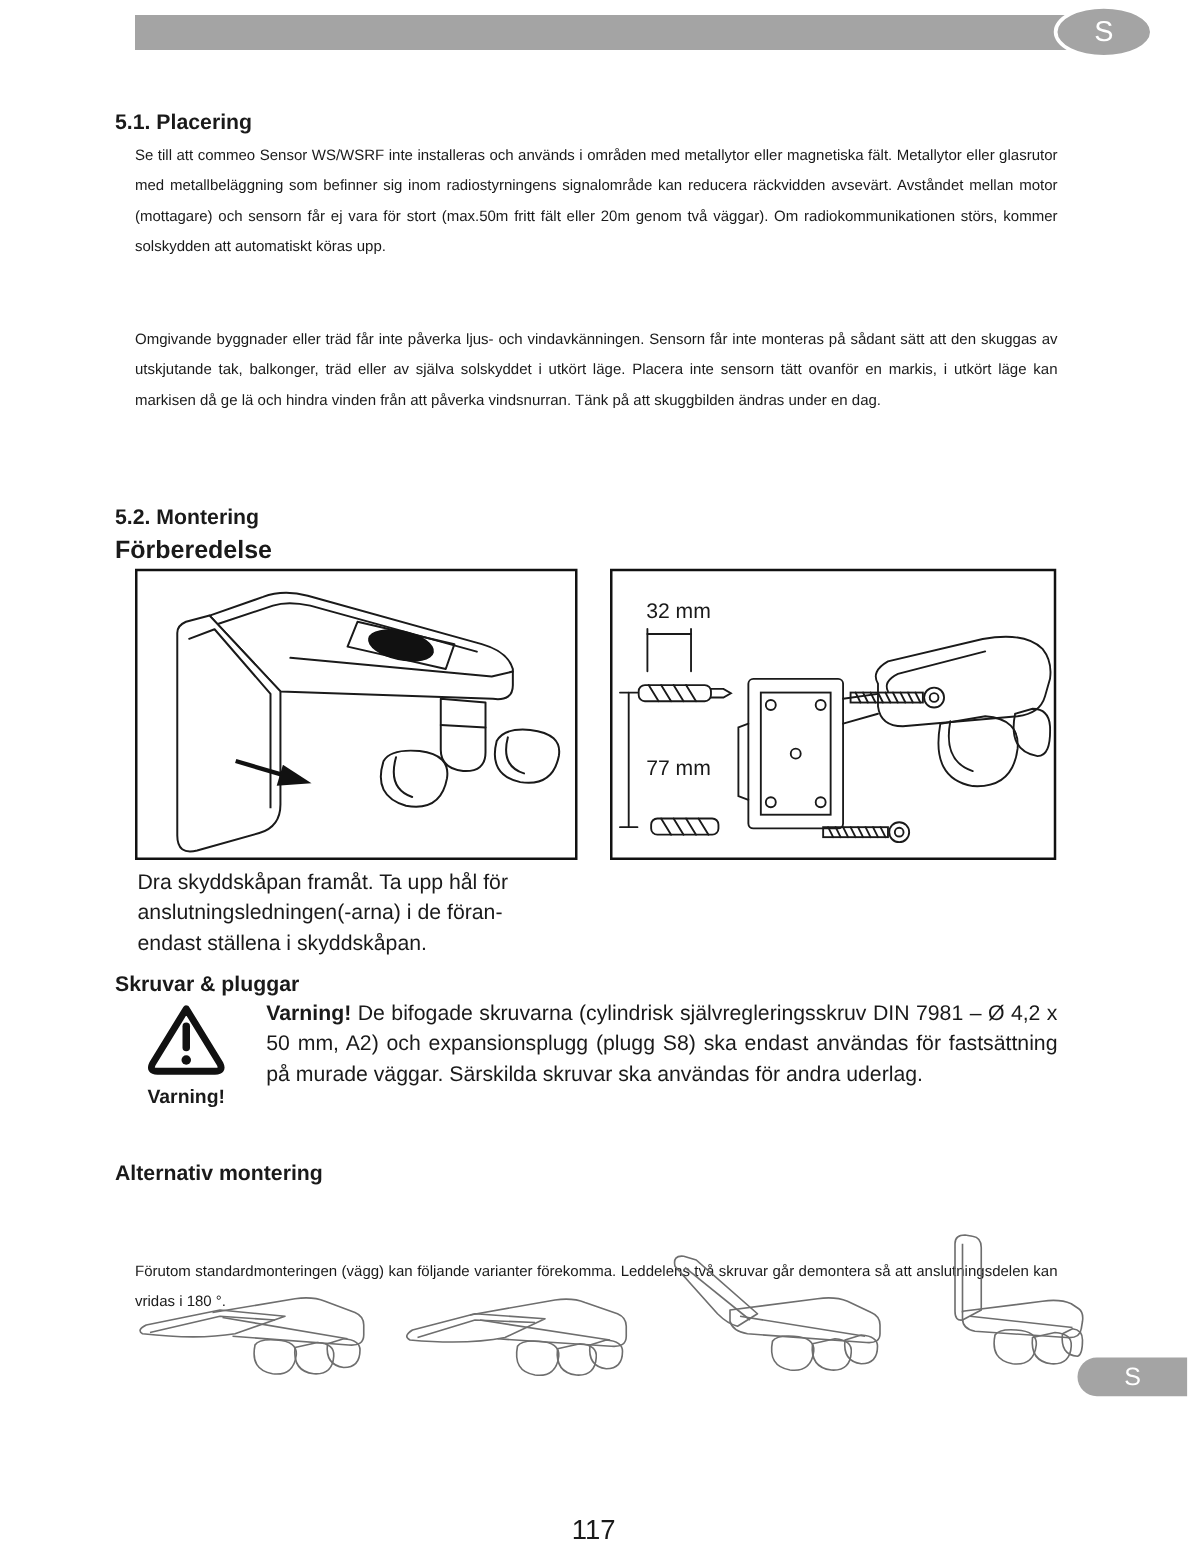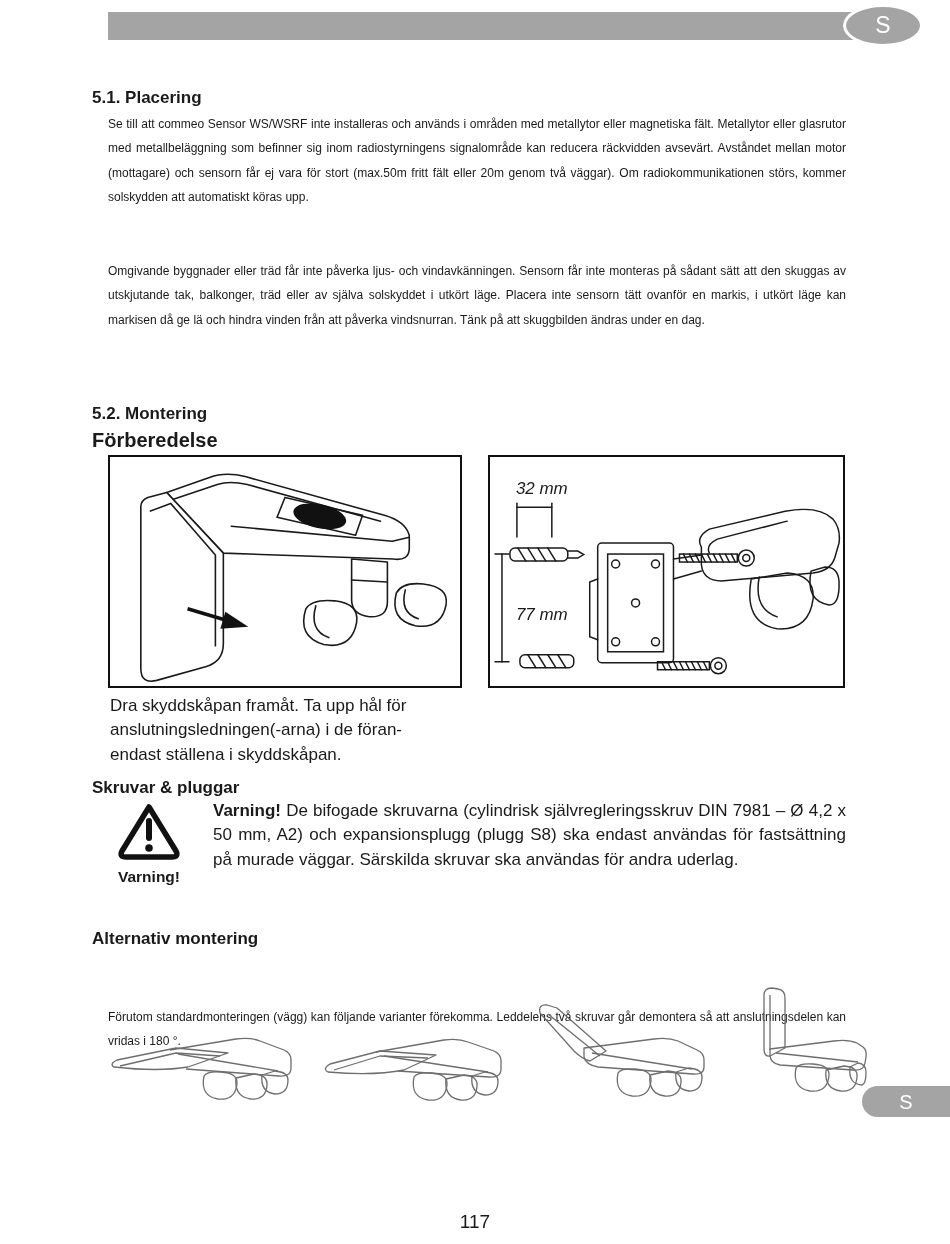--- a/index.html
+++ b/index.html
@@ -18,21 +18,21 @@
   }
   .doc-title { position:absolute; left:108px; top:55px; font-size:19px; font-weight:bold; }
   .h-sub { position:absolute; left:92px; font-size:17px; font-weight:bold; }
   .body-text {
     position:absolute; left:108px; width:738px;
     font-size:12px; line-height:24.3px; text-align:justify;
   }
   .figure-box {
     position:absolute; top:455px; height:233px;
     border:2px solid #111111; background:#ffffff;
-    display:flex; align-items:center; font-style:italic;
+    display:flex; align-items:center; justify-content:center;
   }
   .fig-left { left:108px; width:354px; }
   .fig-right { left:488px; width:357px; }
   .caption {
     position:absolute; top:694px; font-size:17px; line-height:24.3px;
     white-space:pre-line;
   }
   .cap-left { left:110px; width:372px; }
   .cap-right { left:490px; width:350px; }
   .warn-icon-wrap { position:absolute; left:106px; top:800px; width:86px; text-align:center; }
@@ -41,21 +41,21 @@
   .warn-lead { font-weight:bold; }
   .variants { position:absolute; left:106px; top:988px; width:760px; height:120px; }
   .variant { position:absolute; bottom:2px; }
   .v1 { left:2px; } .v2 { left:212px; } .v3 { left:420px; } .v4 { left:612px; }
   .footer-tab {
     position:absolute; left:862px; top:1086px; width:88px; height:31px;
     background:#a4a4a4; border-radius:16px 0 0 16px;
     display:flex; align-items:center; justify-content:center;
     color:#ffffff; font-size:20px; line-height:1;
   }
-  .page-number { position:absolute; left:0; top:1211px; width:100%; text-align:center; font-size:19px; }
+  .page-number { position:absolute; left:0; top:1211px; width:100%; text-align:center; font-size:22px; }
   svg text { font-family:"Liberation Sans", sans-serif; }
 </style>
 </head>
 <body>
 
 <div class="page">
 
   <div class="topbar"></div>
   <div class="lang-badge">
     <span>S</span>

